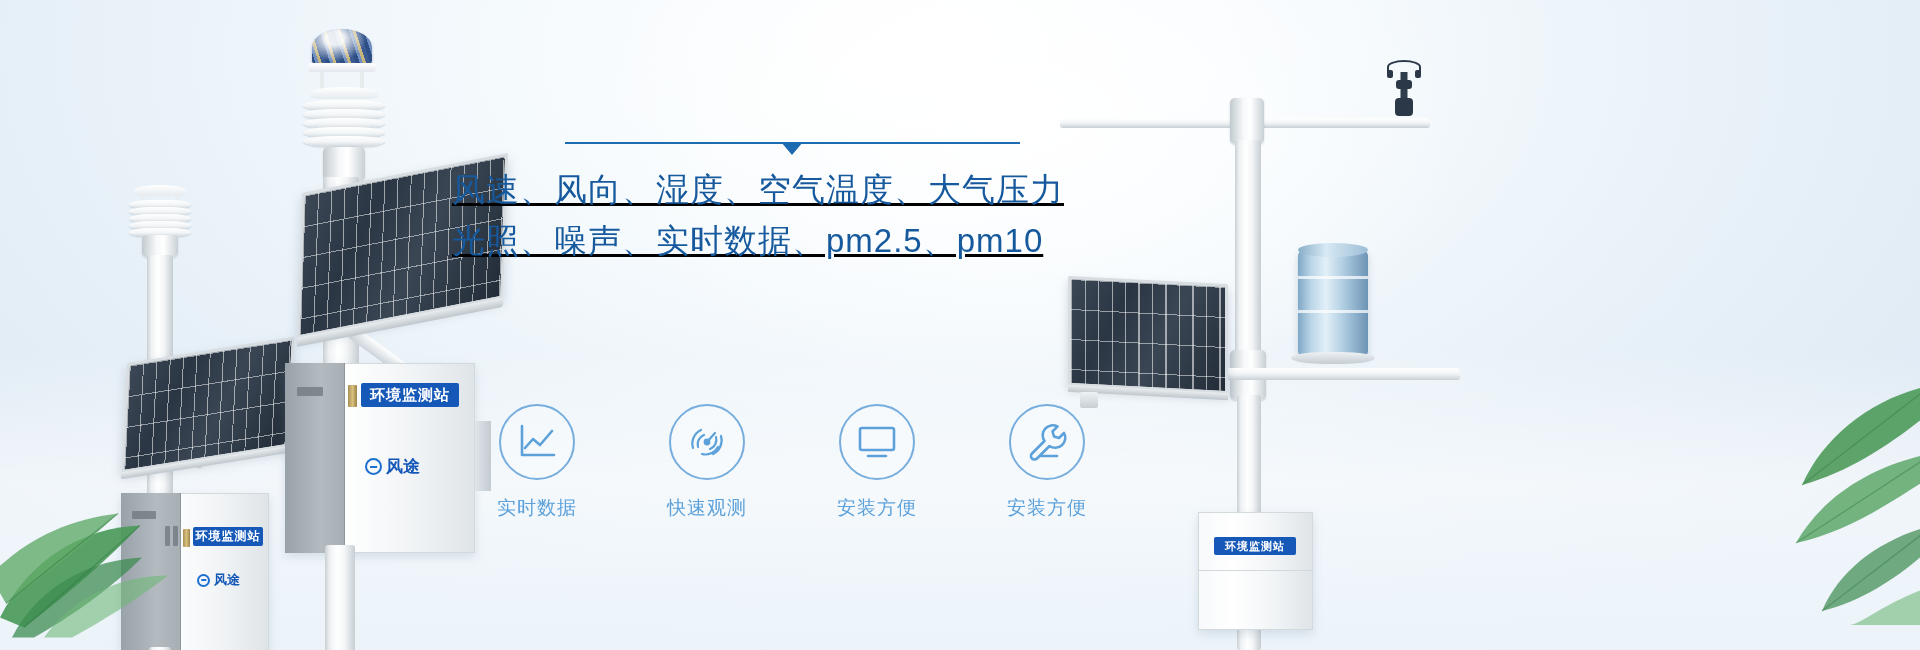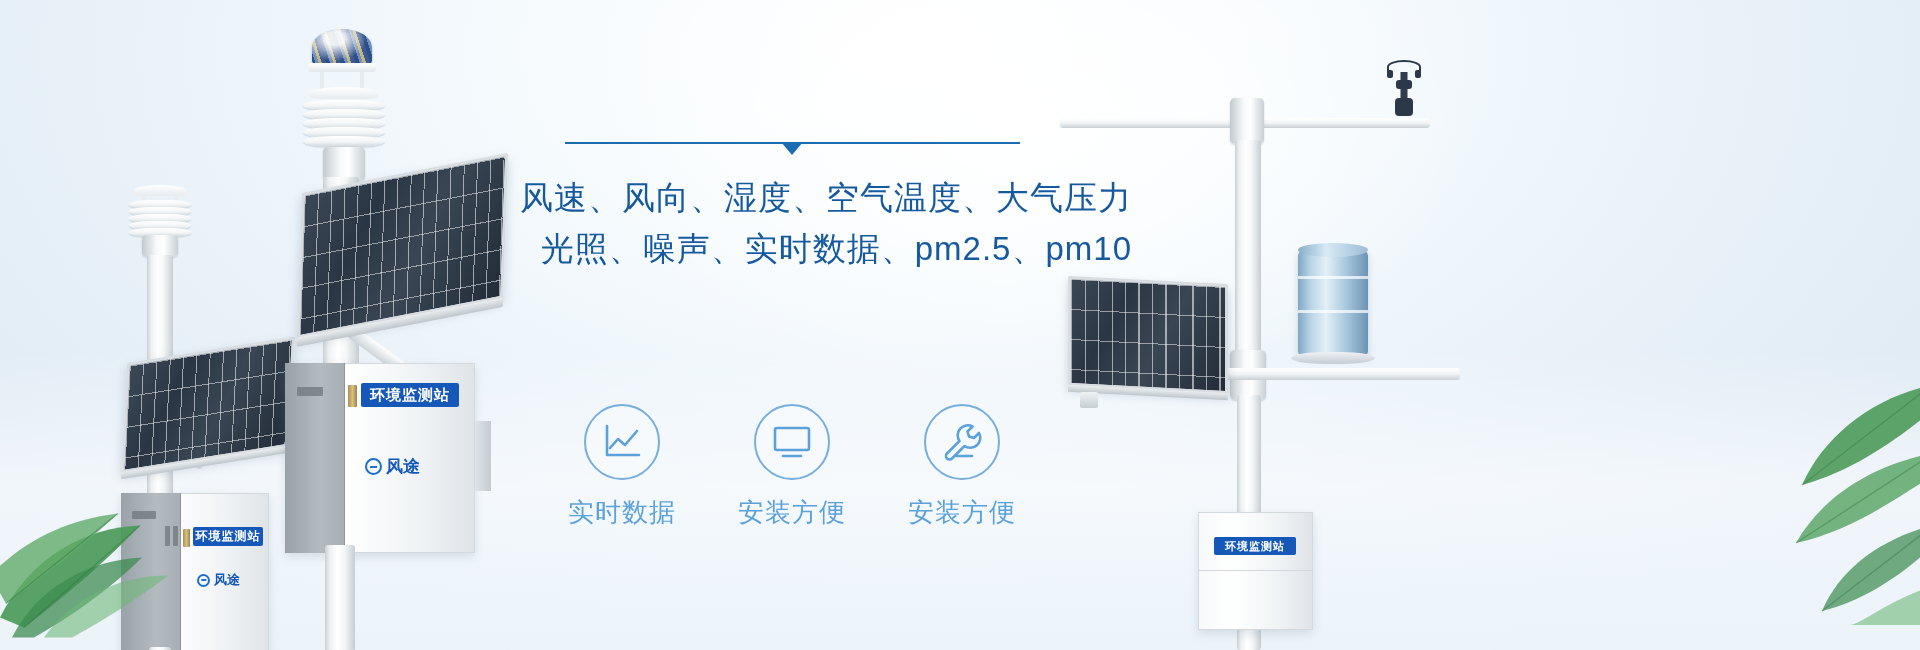--- a/index.html
+++ b/index.html
@@ -31,38 +31,38 @@
     font-size:70px; line-height:1; font-weight:bold; letter-spacing:6px;
     color:#11589c; text-align:center; white-space:nowrap;
     text-shadow: 3px 3px 0 rgba(255,255,255,.95), 5px 5px 7px rgba(120,150,180,.32);
   }
   .divider { position:relative; margin:34px auto 0; width:455px; height:2px; background:#1d6bb0; }
   .divider .caret {
     position:absolute; left:50%; top:0; transform:translateX(-50%);
     width:0; height:0; border-left:11px solid transparent; border-right:11px solid transparent;
     border-top:13px solid #1d6bb0;
   }
-  .sub-lines { margin-top:28px; text-align:right; }
+  .sub-lines { margin-top:20px; text-align:left;text-decoration:underline; }
   .sub-line {
     font-size:33px; line-height:1.55; color:#16599d; letter-spacing:1px; white-space:nowrap;
   }
 
   
   .features {
     position:absolute; left:452px; top:404px; width:680px;
     display:flex; justify-content:center; gap:50px; z-index:40;
   }
   .feature { width:120px; text-align:center; }
   .feat-circle {
     width:76px; height:76px; margin:0 auto; border-radius:50%;
     border:2px solid #77aedd; display:flex; align-items:center; justify-content:center;
     background:rgba(255,255,255,.25);
   }
   .feat-circle svg { display:block; }
-  .feat-label { margin-top:15px; font-size:26px; color:#5ca1da; letter-spacing:1px; white-space:nowrap; }
+  .feat-label { margin-top:15px; font-size:19px; color:#5ca1da; letter-spacing:1px; white-space:nowrap; }
 
   
   .equip { position:absolute; z-index:20; }
 
   .pole {
     position:absolute;
     background:linear-gradient(to right,#c9d0d4 0%,#eef1f3 16%,#ffffff 42%,#f3f5f6 66%,#c6ced3 100%);
     border-radius:3px;
   }
   .pole-h {
@@ -368,20 +368,34 @@
     <div class="feature">
       <div class="feat-circle">
         <svg width="40" height="38" viewBox="0 0 40 38" fill="none" stroke="#5ca1da" stroke-width="2.6" stroke-linecap="round" stroke-linejoin="round">
           <path d="M5 3 V32 H37"></path>
           <path d="M8 25 L16 16 L23 22 L35 8"></path>
         </svg>
       </div>
       <div class="feat-label">实时数据</div>
     </div>
 
+    <div class="feature">
+      <div class="feat-circle">
+        <svg width="40" height="40" viewBox="0 0 40 40" fill="none" stroke="#5ca1da" stroke-width="2.2" stroke-linecap="round">
+          <path d="M6 26 A15 15 0 0 1 14 8"></path>
+          <path d="M11 25 A10 10 0 0 1 17 13"></path>
+          <path d="M34 14 A15 15 0 0 1 26 32"></path>
+          <path d="M29 15 A10 10 0 0 1 23 27"></path>
+          <path d="M15 32 A14 14 0 0 0 31 25"></path>
+          <circle cx="20" cy="20" r="3.4" fill="#5ca1da" stroke="none"></circle>
+          <path d="M20 20 L28 11"></path>
+        </svg>
+      </div>
+      <div class="feat-label">快速观测</div>
+    </div>
 
     <div class="feature">
       <div class="feat-circle">
         <svg width="42" height="36" viewBox="0 0 42 36" fill="none" stroke="#5ca1da" stroke-width="2.6" stroke-linecap="round" stroke-linejoin="round">
           <rect x="4" y="4" width="34" height="22" rx="2"></rect>
           <path d="M12 32 H30"></path>
         </svg>
       </div>
       <div class="feat-label">安装方便</div>
     </div>

